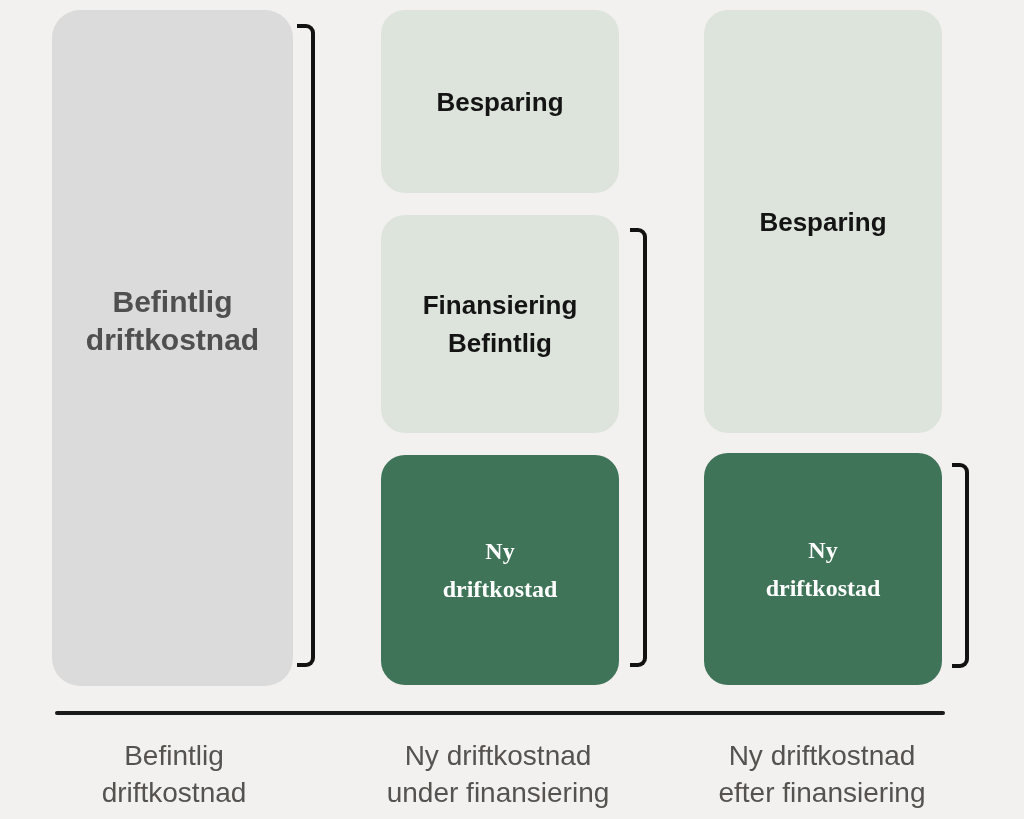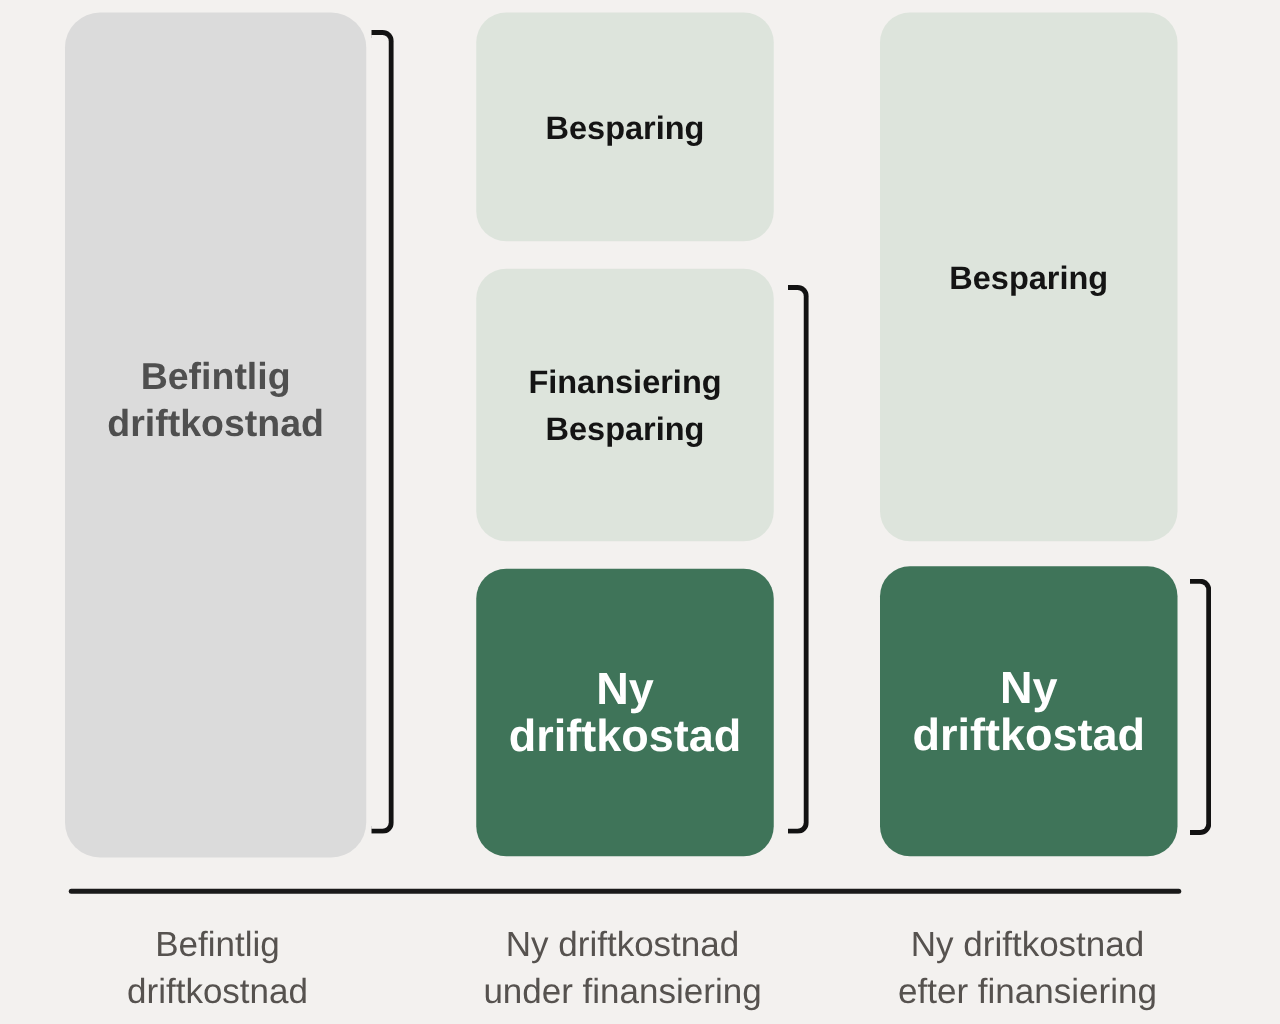--- a/index.html
+++ b/index.html
@@ -64,21 +64,21 @@
     left: 704px; top: 453px; width: 238px; height: 232px;
     background: var(--dark_box, #3f7459);
     border-radius: 24px;
   }
   .light-text {
     color: var(--light_box_text, #141414);
     font-size: 26px; line-height: 38px;
   }
   .dark-text {
     color: var(--dark_box_text, #ffffff);
-    font-size: 36px; line-height: 38px;
+    font-size: 24px; line-height: 38px; font-family: Liberation Serif, serif;
   }
   
   .bracket {
     position: absolute;
     box-sizing: border-box;
     border-top: 4px solid var(--bracket, #121212);
     border-right: 4px solid var(--bracket, #121212);
     border-bottom: 4px solid var(--bracket, #121212);
     border-radius: 0 9px 9px 0;
   }
@@ -114,21 +114,21 @@
     <span class="box-label">Befintlig
 driftkostnad</span>
   </div>
   <div class="bracket bracket-1"></div>
 
   <div class="box bar-col2-a">
     <span class="box-label light-text">Besparing</span>
   </div>
   <div class="box bar-col2-b">
     <span class="box-label light-text">Finansiering
-Besparing</span>
+Befintlig</span>
   </div>
   <div class="box bar-col2-c">
     <span class="box-label dark-text">Ny
 driftkostad</span>
   </div>
   <div class="bracket bracket-2"></div>
 
   <div class="box bar-col3-a">
     <span class="box-label light-text">Besparing</span>
   </div>

